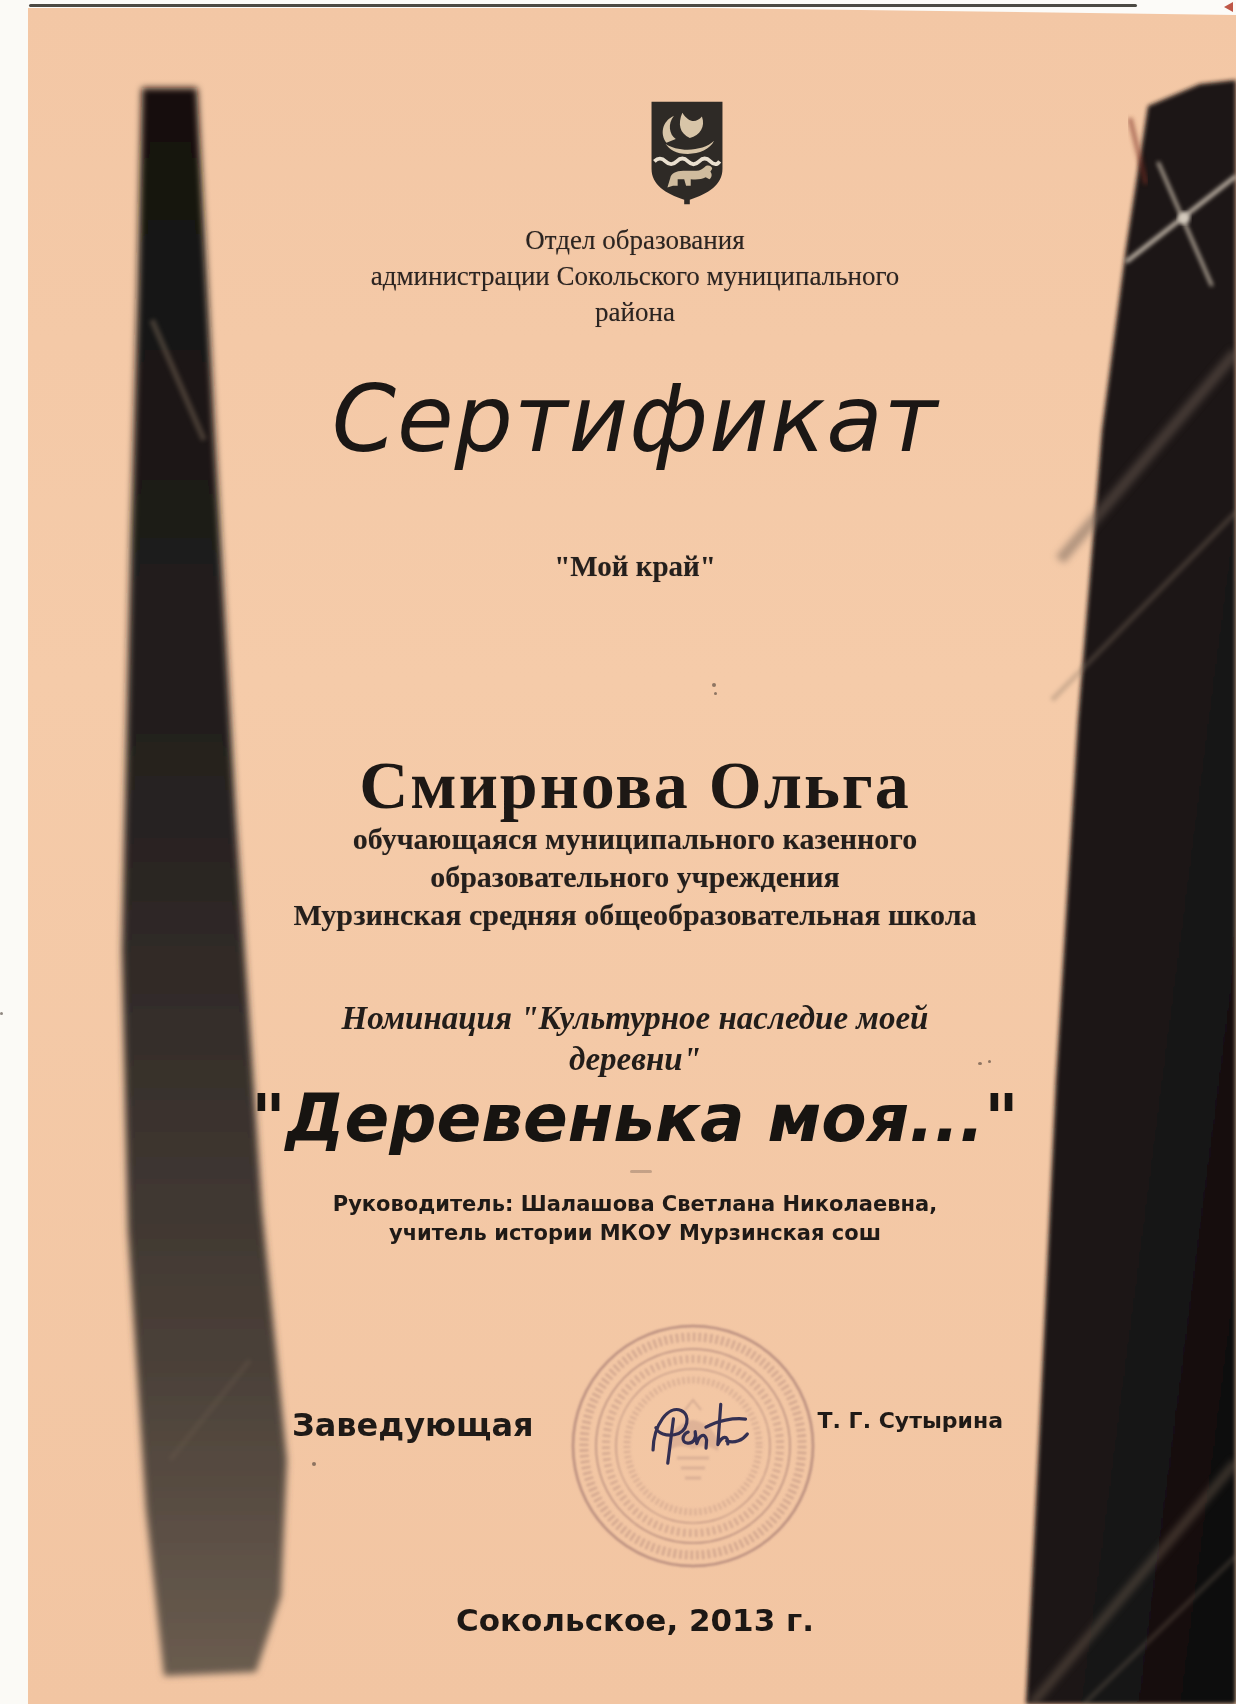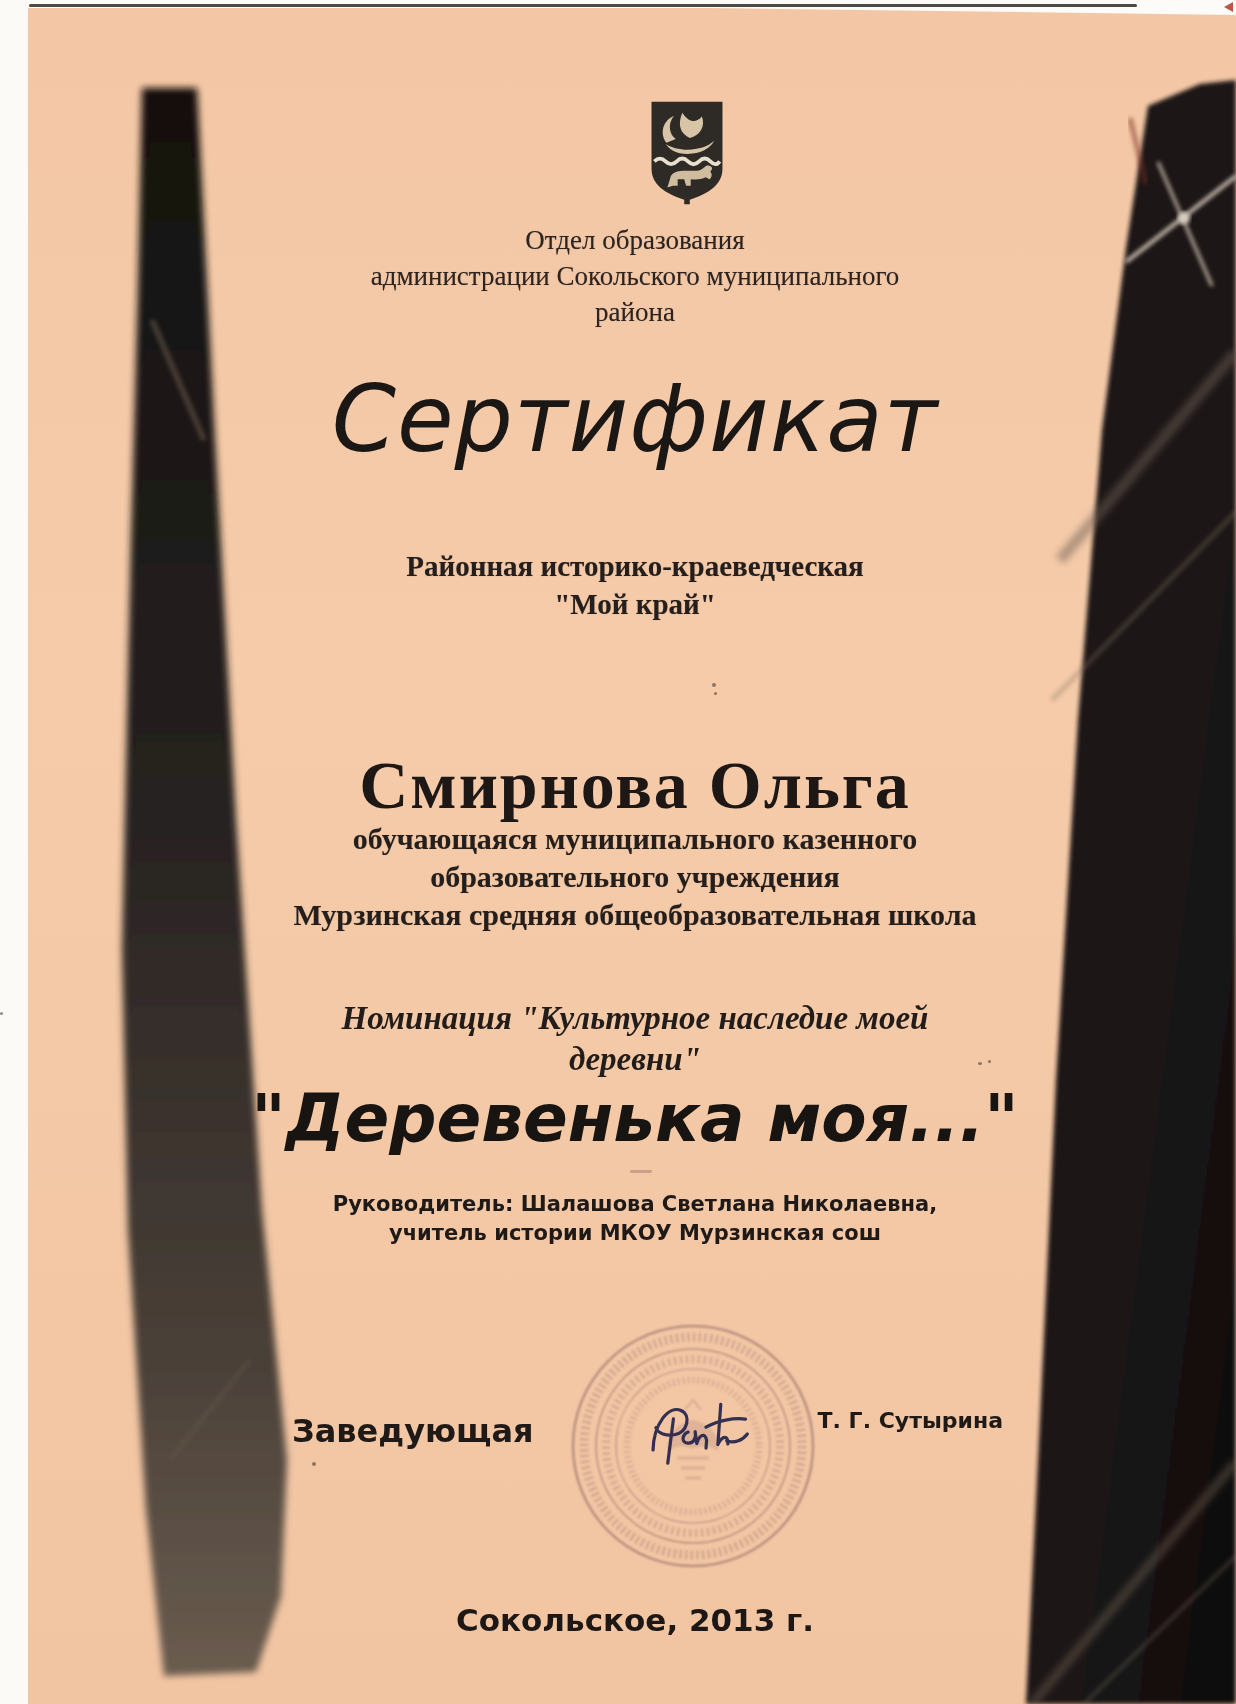--- a/index.html
+++ b/index.html
@@ -26,21 +26,21 @@
   .recipient{top:746px;font-size:68px;font-weight:bold;color:#1d1815;letter-spacing:2px;}
   .descr{top:820px;font-size:30px;line-height:1.27;font-weight:bold;color:#241f1c;
         text-shadow:0 0 1px rgba(70,50,40,.3);}
   .nomination{top:998px;font-size:33px;line-height:1.25;font-weight:bold;font-style:italic;color:#221d1a;}
   .work-title{top:1080px;font-size:66px;font-weight:bold;font-style:italic;color:#171411;
         font-family:"DejaVu Sans",sans-serif;letter-spacing:0px;}
   .supervisor{top:1190px;font-size:21px;line-height:1.4;font-weight:bold;color:#1f1a17;
         font-family:"DejaVu Sans",sans-serif;}
   .sig-row{top:1400px;left:240px;width:790px;height:60px;
         font-family:"DejaVu Sans",sans-serif;font-weight:bold;color:#1f1a17;}
-  .sig-label{left:52px;top:12px;font-size:32px;}
+  .sig-label{left:52px;top:6px;font-size:32px;}
   .sig-name{right:27px;top:8px;font-size:22px;}
   .footer-line{top:1566px;font-size:31px;font-weight:bold;color:#1d1815;
         font-family:"DejaVu Sans",sans-serif;margin-top:36px;}
   
   .speck{background:#4a3c33;border-radius:50%;opacity:.6;}
   .dash{background:#5a4a3e;opacity:.3;border-radius:2px;}
   svg{display:block;}
 </style>
 </head>
 <body>
@@ -112,21 +112,20 @@
 
   <div class="abs center-col issuer">
     <div>Отдел образования</div>
     <div>администрации Сокольского муниципального</div>
     <div>района</div>
   </div>
 
   <div class="abs center-col cert-title">Сертификат</div>
 
   <div class="abs center-col event">
-    <div>Районная историко-краеведческая</div>
     <div>"Мой край"</div>
   </div>
 
   <div class="abs center-col recipient">Смирнова Ольга</div>
 
   <div class="abs center-col descr">
     <div>обучающаяся муниципального казенного</div>
     <div>образовательного учреждения</div>
     <div>Мурзинская средняя общеобразовательная школа</div>
   </div>

